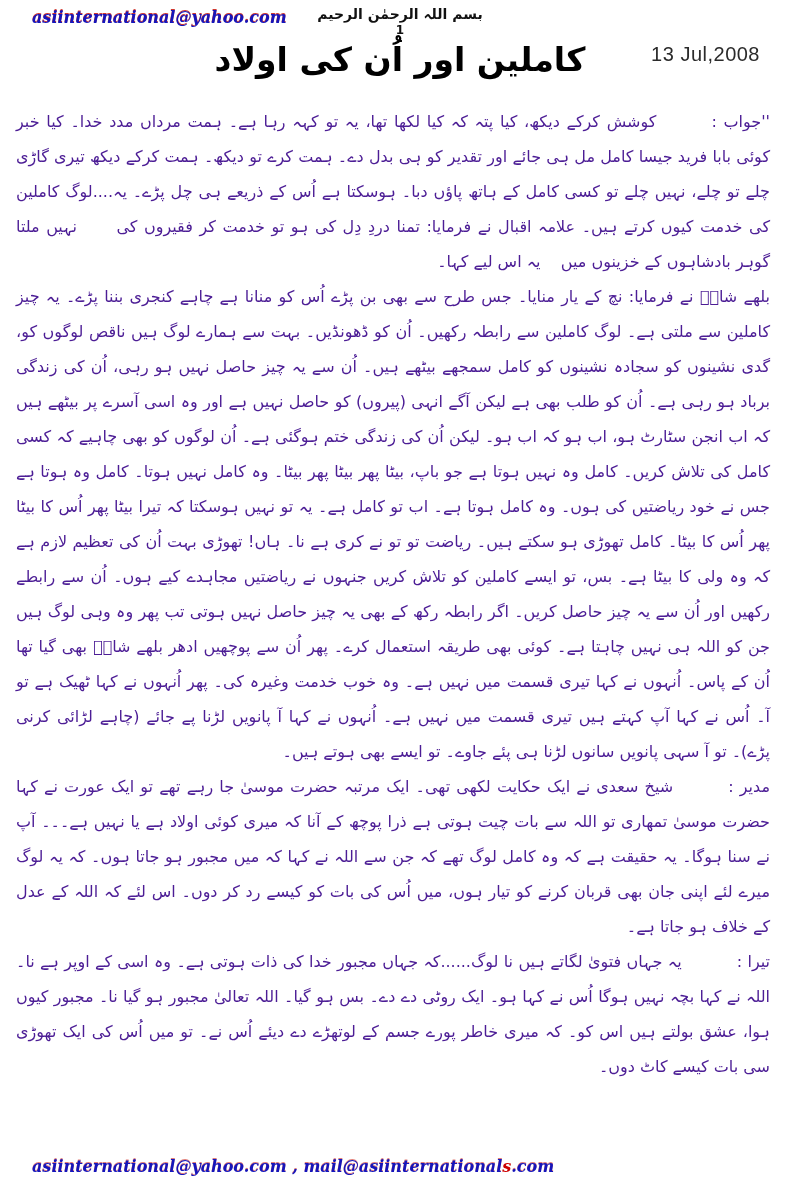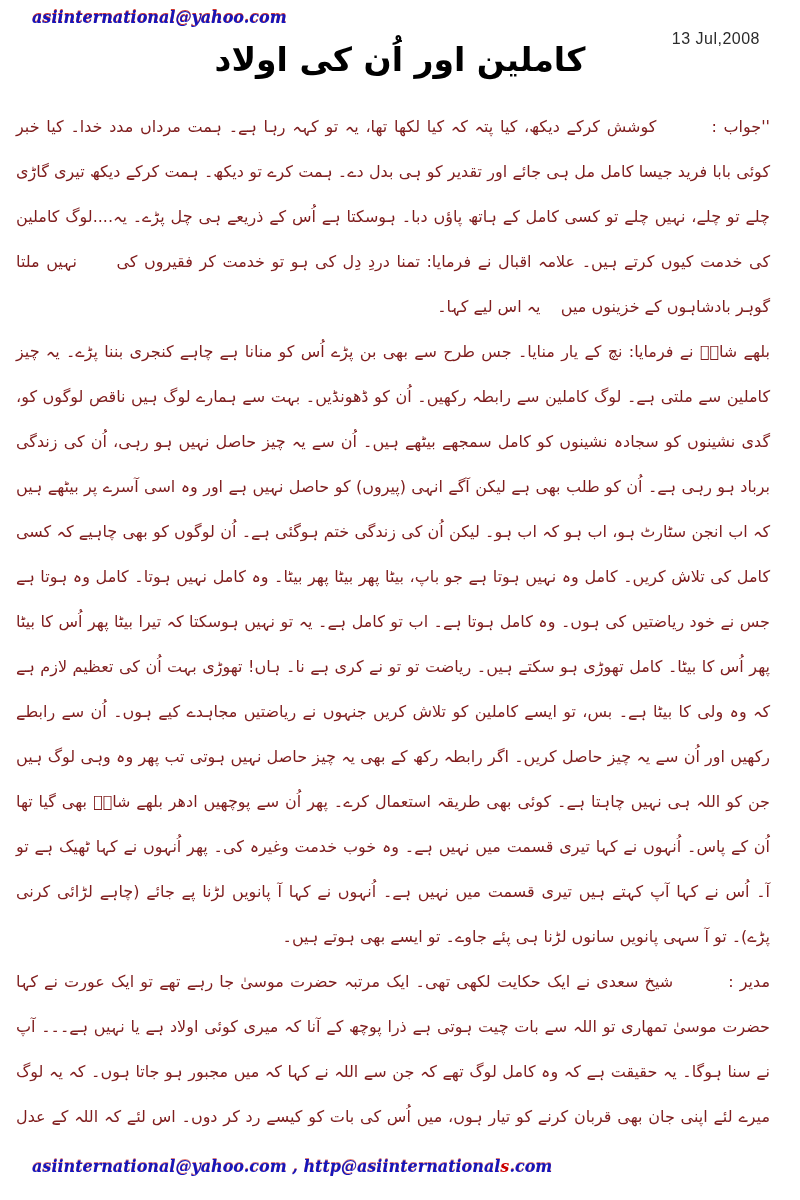--- a/index.html
+++ b/index.html
@@ -24,39 +24,39 @@
     text-decoration:none;
     cursor:pointer;
   }
   .bismillah-block{
     position:absolute;top:6px;left:0;right:0;
     text-align:center;
   }
   .bismillah{font-size:14px;font-weight:bold;color:#111;direction:rtl;}
   .page-number{font-size:12px;font-weight:bold;color:#111;margin-top:1px;}
   .date{
-    position:absolute;top:30px;right:40px;
+    position:absolute;top:43px;right:40px;
     font-family:"Liberation Sans",sans-serif;
-    font-size:16px;color:#2b2b2b;letter-spacing:.5px;
+    font-size:20px;color:#2b2b2b;letter-spacing:.5px;
   }
   .title{
     position:absolute;top:40px;left:0;right:0;
     margin:0;text-align:center;direction:rtl;
     font-size:33px;font-weight:bold;color:#000;
     font-family:"DejaVu Sans",sans-serif;
   }
 
   
   .body-text{
     direction:rtl;
     padding:4px 30px 0 16px;
     font-size:16px;
-    line-height:45px;
+    line-height:35px;
     text-align:justify;
-    color:#7f1d1d;
+    color:#4c1d95;
     max-height:1030px;
     overflow:hidden;
   }
   .body-text p{margin:0;}
   .plabel{
     margin-left:55px;          
     white-space:nowrap;
   }
   .plabel:empty{margin-left:0;}
 
@@ -73,20 +73,24 @@
   .red-s{color:#cc0000;}
 </style>
 </head>
 <body>
 
 <div class="page">
 
   <div class="header">
     <a class="email-top">asiinternational@yahoo.com</a>
 
+    <div class="bismillah-block">
+      <div class="bismillah">بسم اللہ الرحمٰن الرحیم</div>
+      <div class="page-number">1</div>
+    </div>
 
     <div class="date">13 Jul,2008</div>
 
     <h1 class="title">کاملین اور اُن کی اولاد</h1>
   </div>
 
   <div class="body-text">
     <p>
       <span class="plabel">''جواب :</span><span>کوشش کرکے دیکھ، کیا پتہ کہ کیا لکھا تھا، یہ تو کہہ رہا ہے۔ ہمت مرداں مدد خدا۔ کیا خبر کوئی بابا فرید جیسا کامل مل ہی جائے اور تقدیر کو ہی بدل دے۔ ہمت کرے تو دیکھ۔ ہمت کرکے دیکھ تیری گاڑی چلے تو چلے، نہیں چلے تو کسی کامل کے ہاتھ پاؤں دبا۔ ہوسکتا ہے اُس کے ذریعے ہی چل پڑے۔ یہ....لوگ کاملین کی خدمت کیوں کرتے ہیں۔ علامہ اقبال نے فرمایا: تمنا دردِ دِل کی ہو تو خدمت کر فقیروں کی&nbsp;&nbsp;&nbsp;&nbsp;&nbsp;&nbsp;نہیں ملتا گوہر بادشاہوں کے خزینوں میں&nbsp;&nbsp;&nbsp;&nbsp;یہ اس لیے کہا۔</span>
     </p>
@@ -97,17 +101,17 @@
       <span class="plabel">مدیر :</span><span>شیخ سعدی نے ایک حکایت لکھی تھی۔ ایک مرتبہ حضرت موسیٰ جا رہے تھے تو ایک عورت نے کہا حضرت موسیٰ تمھاری تو اللہ سے بات چیت ہوتی ہے ذرا پوچھ کے آنا کہ میری کوئی اولاد ہے یا نہیں ہے۔۔۔ آپ نے سنا ہوگا۔ یہ حقیقت ہے کہ وہ کامل لوگ تھے کہ جن سے اللہ نے کہا کہ میں مجبور ہو جاتا ہوں۔ کہ یہ لوگ میرے لئے اپنی جان بھی قربان کرنے کو تیار ہوں، میں اُس کی بات کو کیسے رد کر دوں۔ اس لئے کہ اللہ کے عدل کے خلاف ہو جاتا ہے۔</span>
     </p>
     <p>
       <span class="plabel">تیرا :</span><span>یہ جہاں فتویٰ لگاتے ہیں نا لوگ......کہ جہاں مجبور خدا کی ذات ہوتی ہے۔ وہ اسی کے اوپر ہے نا۔ اللہ نے کہا بچہ نہیں ہوگا اُس نے کہا ہو۔ ایک روٹی دے دے۔ بس ہو گیا۔ اللہ تعالیٰ مجبور ہو گیا نا۔ مجبور کیوں ہوا، عشق بولتے ہیں اس کو۔ کہ میری خاطر پورے جسم کے لوتھڑے دے دیئے اُس نے۔ تو میں اُس کی ایک تھوڑی سی بات کیسے کاٹ دوں۔</span>
     </p>
 
   </div>
 
   <div class="footer">
     <div>
-      <a class="blue">asiinternational@yahoo.com</a><span class="blue"> , </span><a><span class="blue">http@asiinternational</span><span class="red-s">s</span><span class="blue">.com</span></a>
+      <a class="blue">asiinternational@yahoo.com</a><span class="blue"> , </span><a><span class="blue">mail@asiinternational</span><span class="red-s">s</span><span class="blue">.com</span></a>
     </div>
   </div>
 
 </div>
 
 </body></html>

